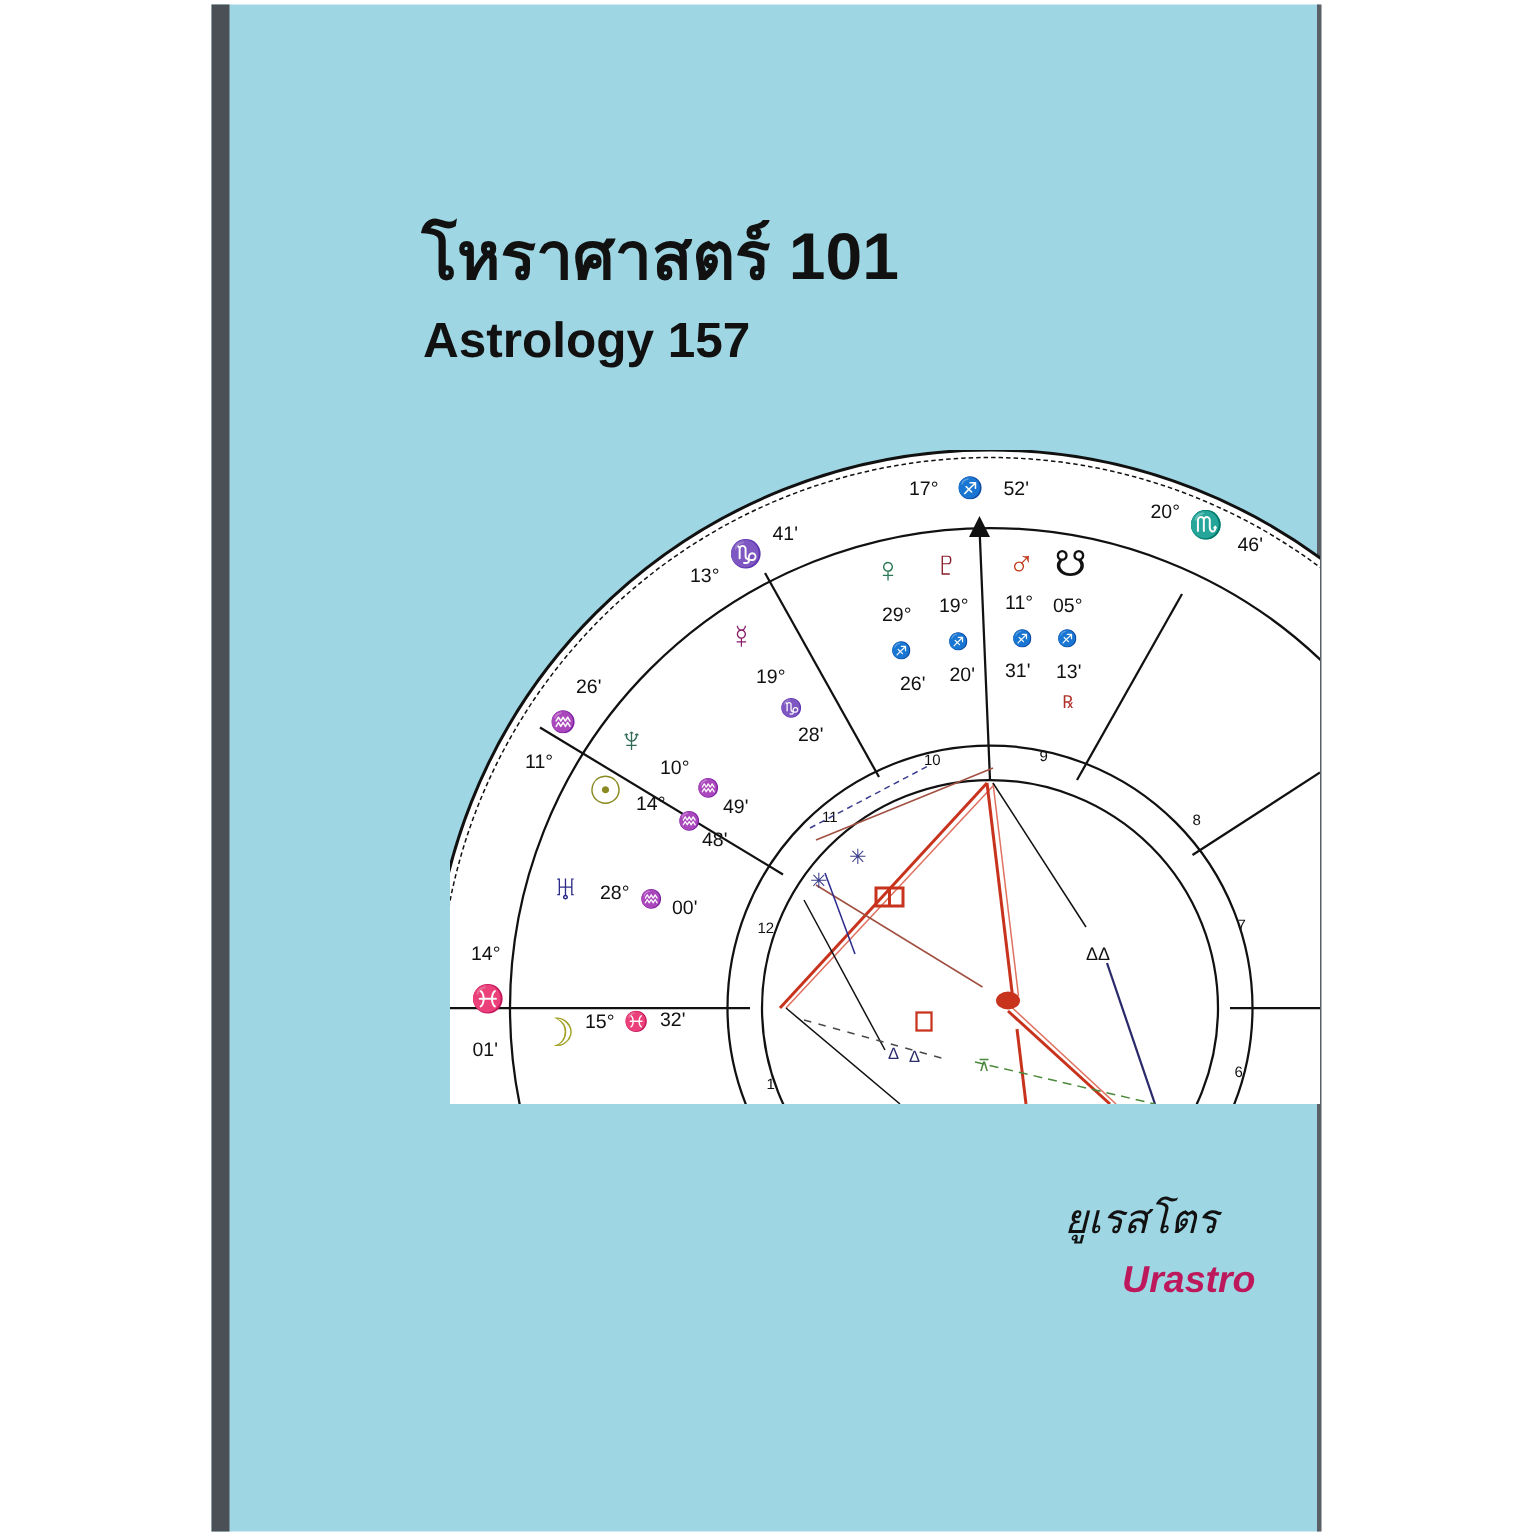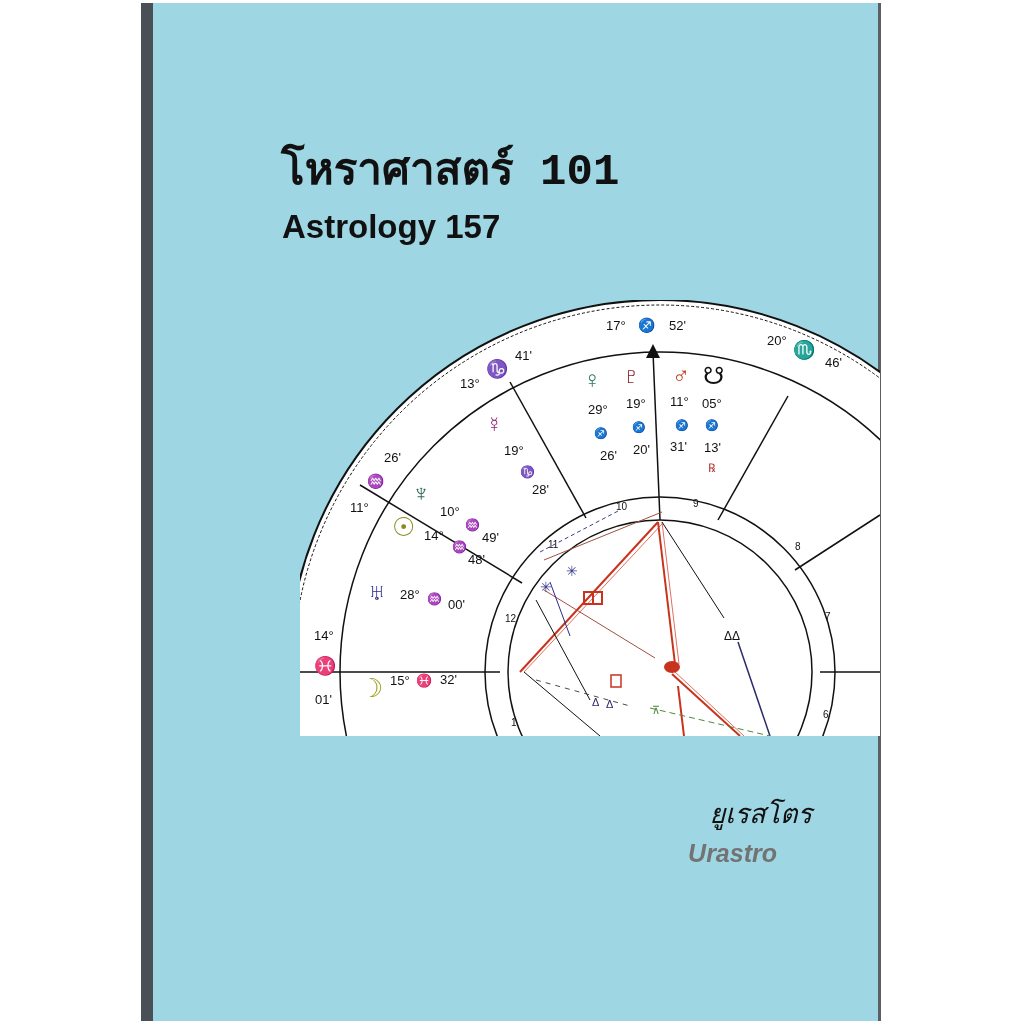--- a/index.html
+++ b/index.html
@@ -1,24 +1,24 @@
 <!DOCTYPE html>
 <html><head>
 <meta charset="utf-8">
 <style>
   html,body{margin:0;padding:0;background:#ffffff;}
   body{width:1024px;height:1024px;position:relative;overflow:hidden;font-family:"DejaVu Sans",sans-serif;}
   .cover{position:absolute;left:141px;top:3px;width:739px;height:1018px;background:#9fd6e3;}
   .spine{position:absolute;left:141px;top:3px;width:12px;height:1018px;background:#4a5056;}
   .edge-shadow{position:absolute;left:878px;top:3px;width:3px;height:1018px;background:#5a6066;}
-  .title-th{position:absolute;left:281px;top:150px;font-family:Liberation Mono, monospace;font-weight:bold;font-size:44px;color:#111;letter-spacing:0px;line-height:1;}
+  .title-th{position:absolute;left:281px;top:150px;font-family:Liberation Sans, sans-serif;font-weight:bold;font-size:44px;color:#111;letter-spacing:0px;line-height:1;}
   .title-en{position:absolute;left:282px;top:210px;font-family:"Liberation Sans",sans-serif;font-weight:bold;font-size:33px;color:#111;line-height:1;}
   .chart-clip{position:absolute;left:300px;top:300px;width:580px;height:436px;overflow:hidden;}
   .author-th{position:absolute;left:692px;top:800px;font-family:"DejaVu Sans",sans-serif;font-weight:normal;font-style:italic;font-size:27px;color:#111;line-height:1;text-align:right;width:120px;}
-  .author-en{position:absolute;left:656px;top:841px;font-family:"Liberation Sans",sans-serif;font-weight:bold;font-style:italic;font-size:25px;color:#737373;line-height:1;text-align:right;width:121px;}
+  .author-en{position:absolute;left:716px;top:841px;font-family:"Liberation Sans",sans-serif;font-weight:bold;font-style:italic;font-size:25px;color:#be185d;line-height:1;text-align:right;width:121px;}
   svg text{font-family:"Liberation Sans",sans-serif;}
 </style>
 </head>
 <body>
 
 <div class="cover"></div>
 <div class="spine"></div>
 <div class="edge-shadow"></div>
 
 <div class="title-th">โหราศาสตร์ 101</div>

